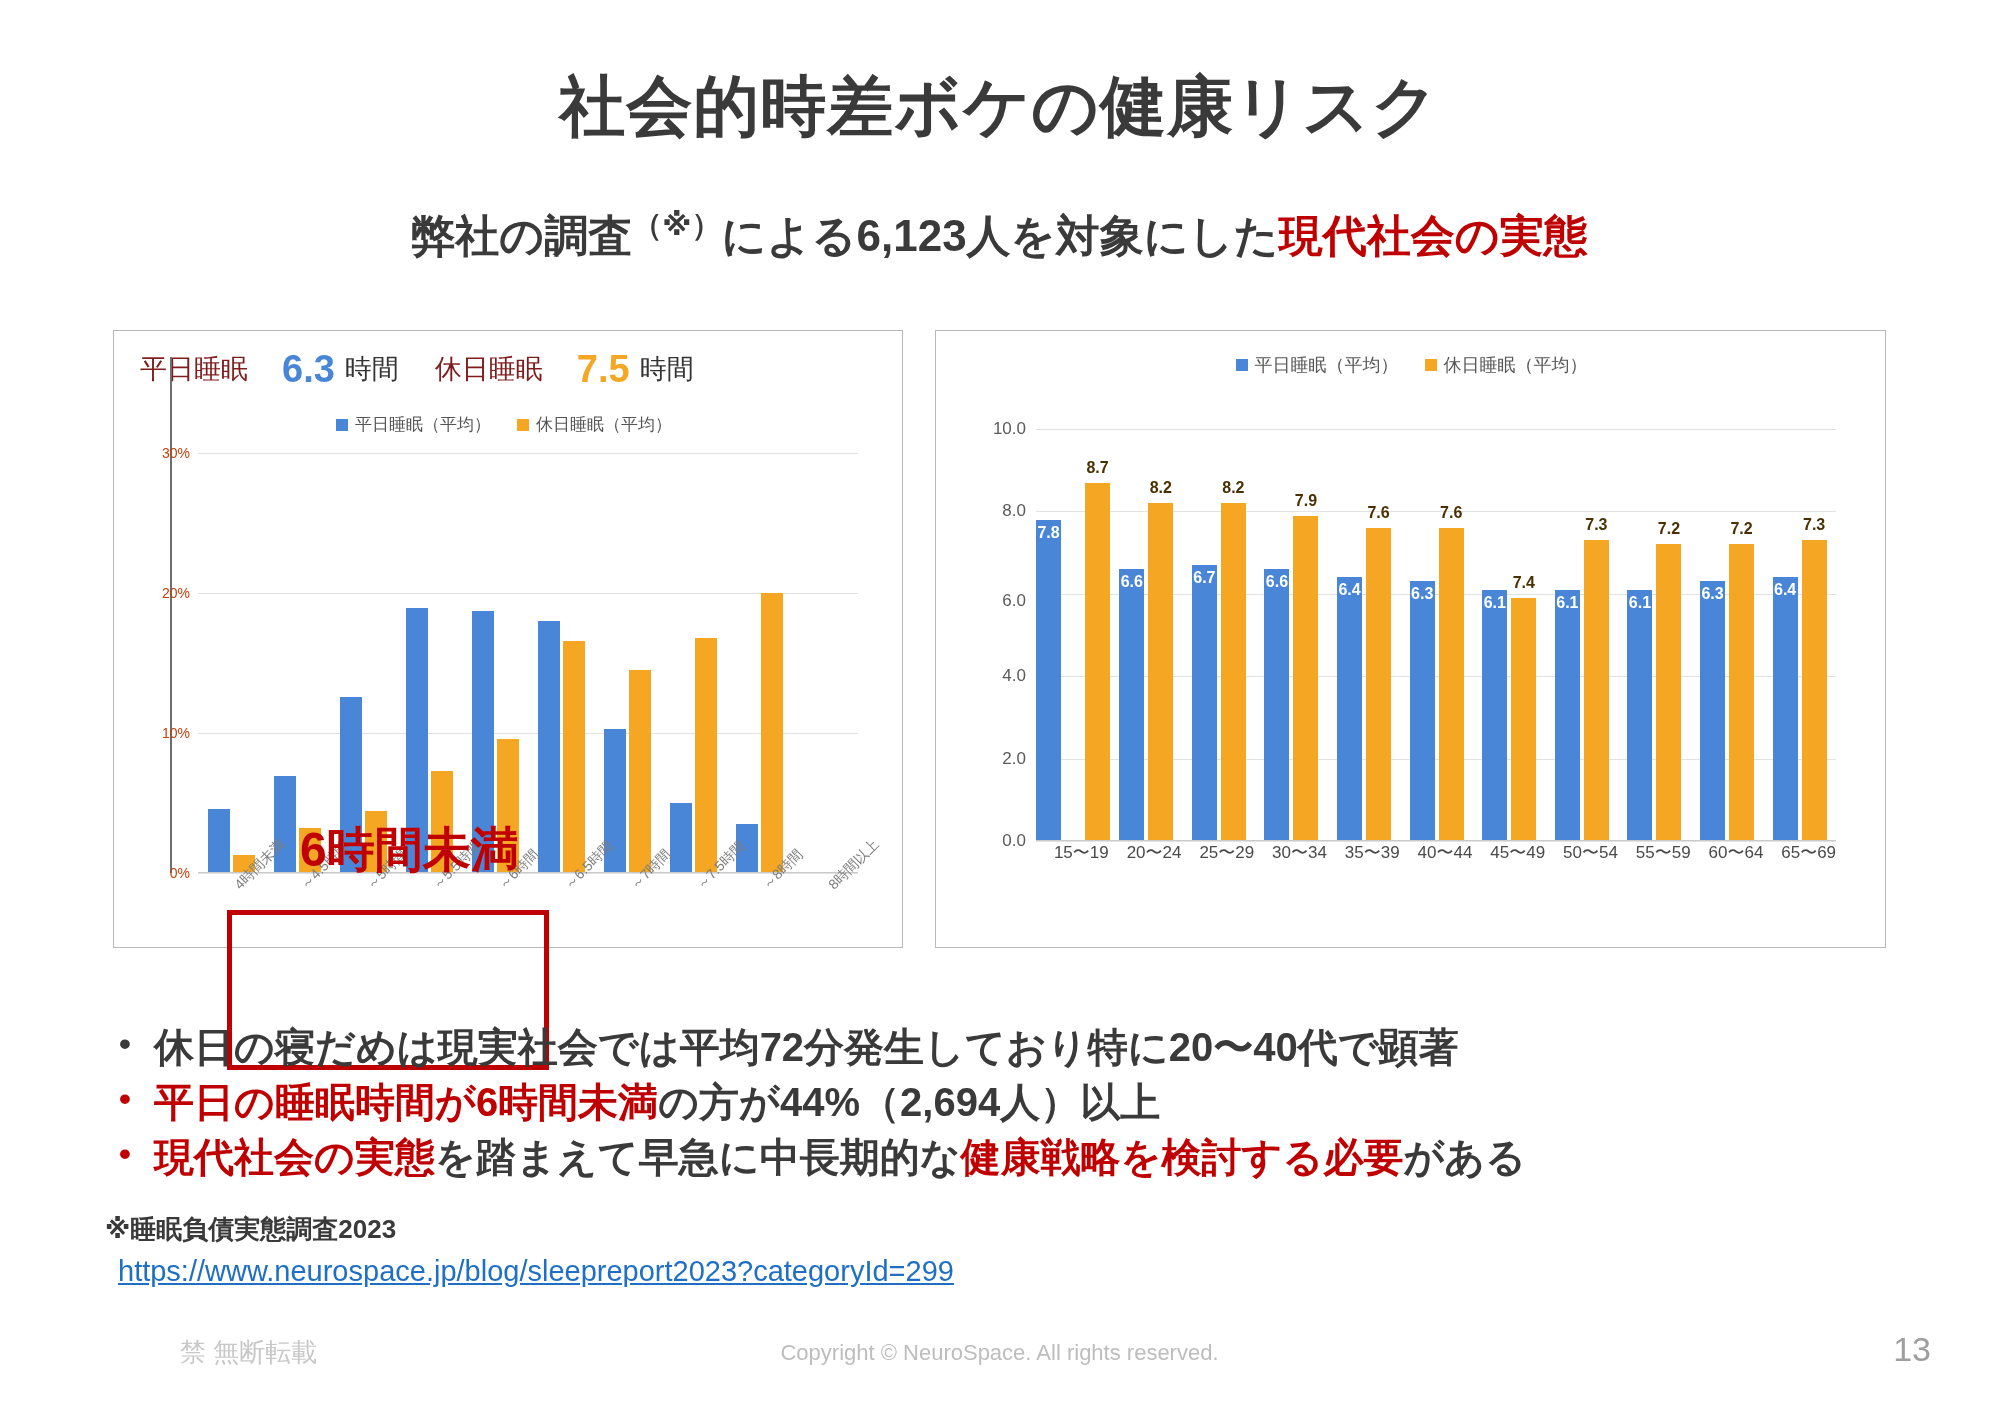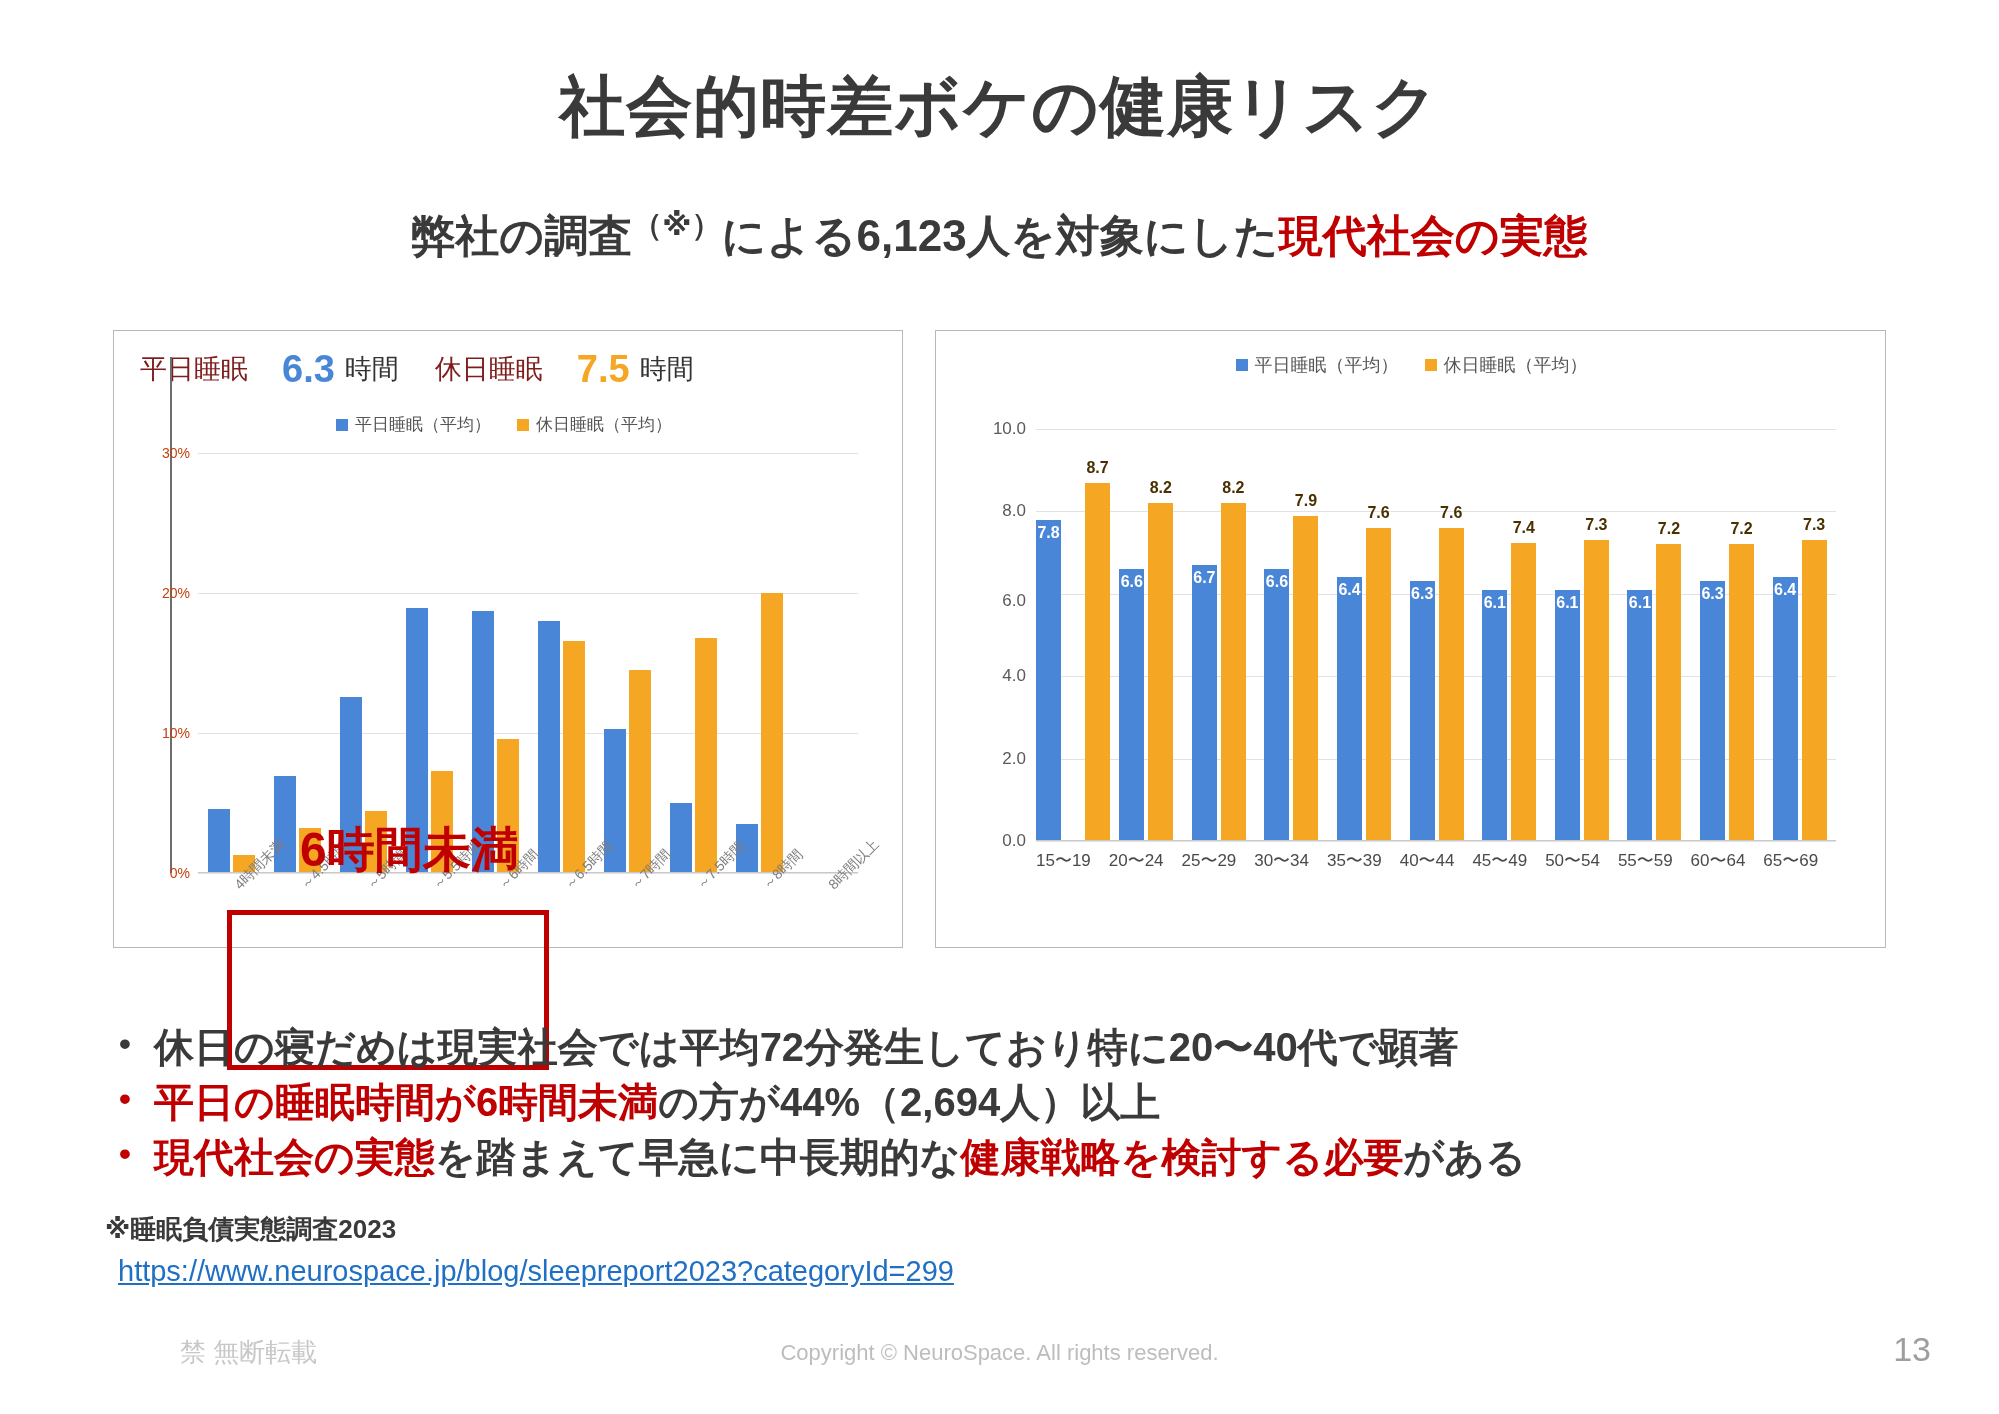--- a/index.html
+++ b/index.html
@@ -115,21 +115,21 @@
     font-size:16px;font-weight:bold;white-space:nowrap;
   }
   .rbar.b .vlabel{top:4px;color:#ffffff;}
   .rbar.o .vlabel{top:-24px;color:#4a3000;}
   .rytick{
     position:absolute;right:calc(100% + 10px);
     transform:translateY(-50%);
     font-size:17px;color:#5a5a5a;white-space:nowrap;
   }
   .rxlabels{position:absolute;left:0;right:0;top:100%;height:40px;display:flex;}
-  .rxlab{flex:1 1 0;text-align:left;font-size:17px;color:#4a4a4a;padding-top:8px;white-space:nowrap;}
+  .rxlab{flex:1 1 0;text-align:right;font-size:17px;color:#4a4a4a;padding-top:0;white-space:nowrap;}
 
   
   .bullets{position:absolute;left:96px;top:1020px;width:1830px;}
   .bullet{display:flex;align-items:flex-start;font-size:40px;font-weight:bold;
           color:#3a3a3a;line-height:1.38;white-space:nowrap;}
   .bullet .dot{width:58px;flex:0 0 58px;text-align:center;font-size:34px;}
   .bullet.red-dot .dot{color:#c00000;}
   .bullet .red{color:#c00000;}
 
   
@@ -356,21 +356,21 @@
               <span class="vlabel">6.3</span>
             </div>
             <div class="rbar o" style="height: 313.12px;">
               <span class="vlabel">7.6</span>
             </div>
           </div>
           <div class="rgrp">
             <div class="rbar b" style="height: 251.32px;">
               <span class="vlabel">6.1</span>
             </div>
-            <div class="rbar o" style="height: 298px;">
+            <div class="rbar o" style="height: 243px;">
               <span class="vlabel">7.4</span>
             </div>
           </div>
           <div class="rgrp">
             <div class="rbar b" style="height: 251.32px;">
               <span class="vlabel">6.1</span>
             </div>
             <div class="rbar o" style="height: 300.76px;">
               <span class="vlabel">7.3</span>
             </div>

